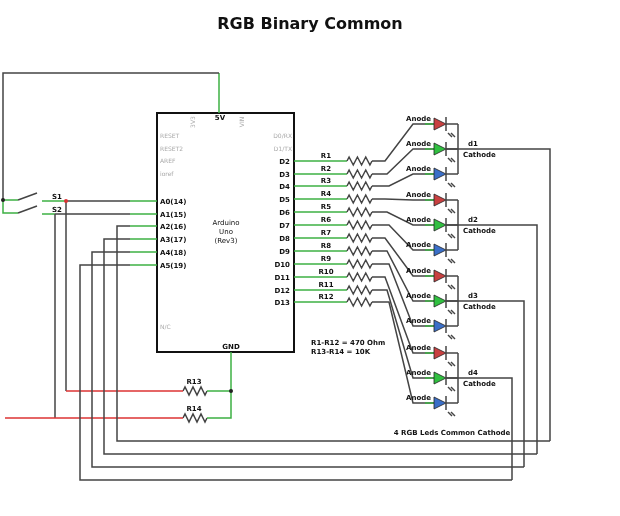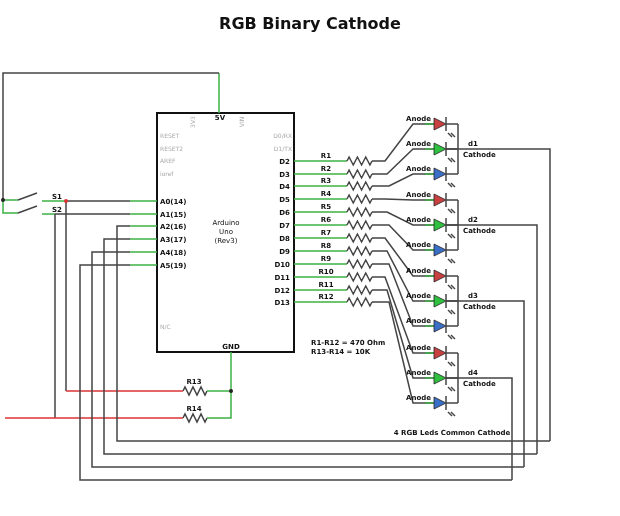--- a/index.html
+++ b/index.html
@@ -9,21 +9,21 @@
   .w{stroke:#444;stroke-width:1.5;fill:none;}
   .g{stroke:#3cb043;stroke-width:1.5;fill:none;}
   .r{stroke:#d33;stroke-width:1.5;fill:none;}
   .t{font-family:"DejaVu Sans",sans-serif;font-size:7px;fill:#111;}
   .tb{font-family:"DejaVu Sans",sans-serif;font-size:7px;font-weight:bold;fill:#111;}
   .tg{font-family:"DejaVu Sans",sans-serif;font-size:6px;fill:#aaa;}
 </style>
 </head>
 <body>
 
-<div id="title">RGB Binary Cathode</div>
+<div id="title">RGB Binary Common</div>
 
 <svg id="sch" width="620" height="516">
     <rect x="157" y="113" width="137" height="239" fill="none" stroke="#111" stroke-width="2"></rect>
     <text x="220" y="120" class="tb" text-anchor="middle">5V</text>
     <text x="195" y="122" class="tg" text-anchor="middle" transform="rotate(-90 195 122)">3V3</text>
     <text x="244" y="122" class="tg" text-anchor="middle" transform="rotate(-90 244 122)">VIN</text>
     <text x="160" y="138" class="tg" text-anchor="start">RESET</text>
     <text x="160" y="150.5" class="tg" text-anchor="start">RESET2</text>
     <text x="160" y="163" class="tg" text-anchor="start">AREF</text>
     <text x="160" y="175.5" class="tg" text-anchor="start">ioref</text>

